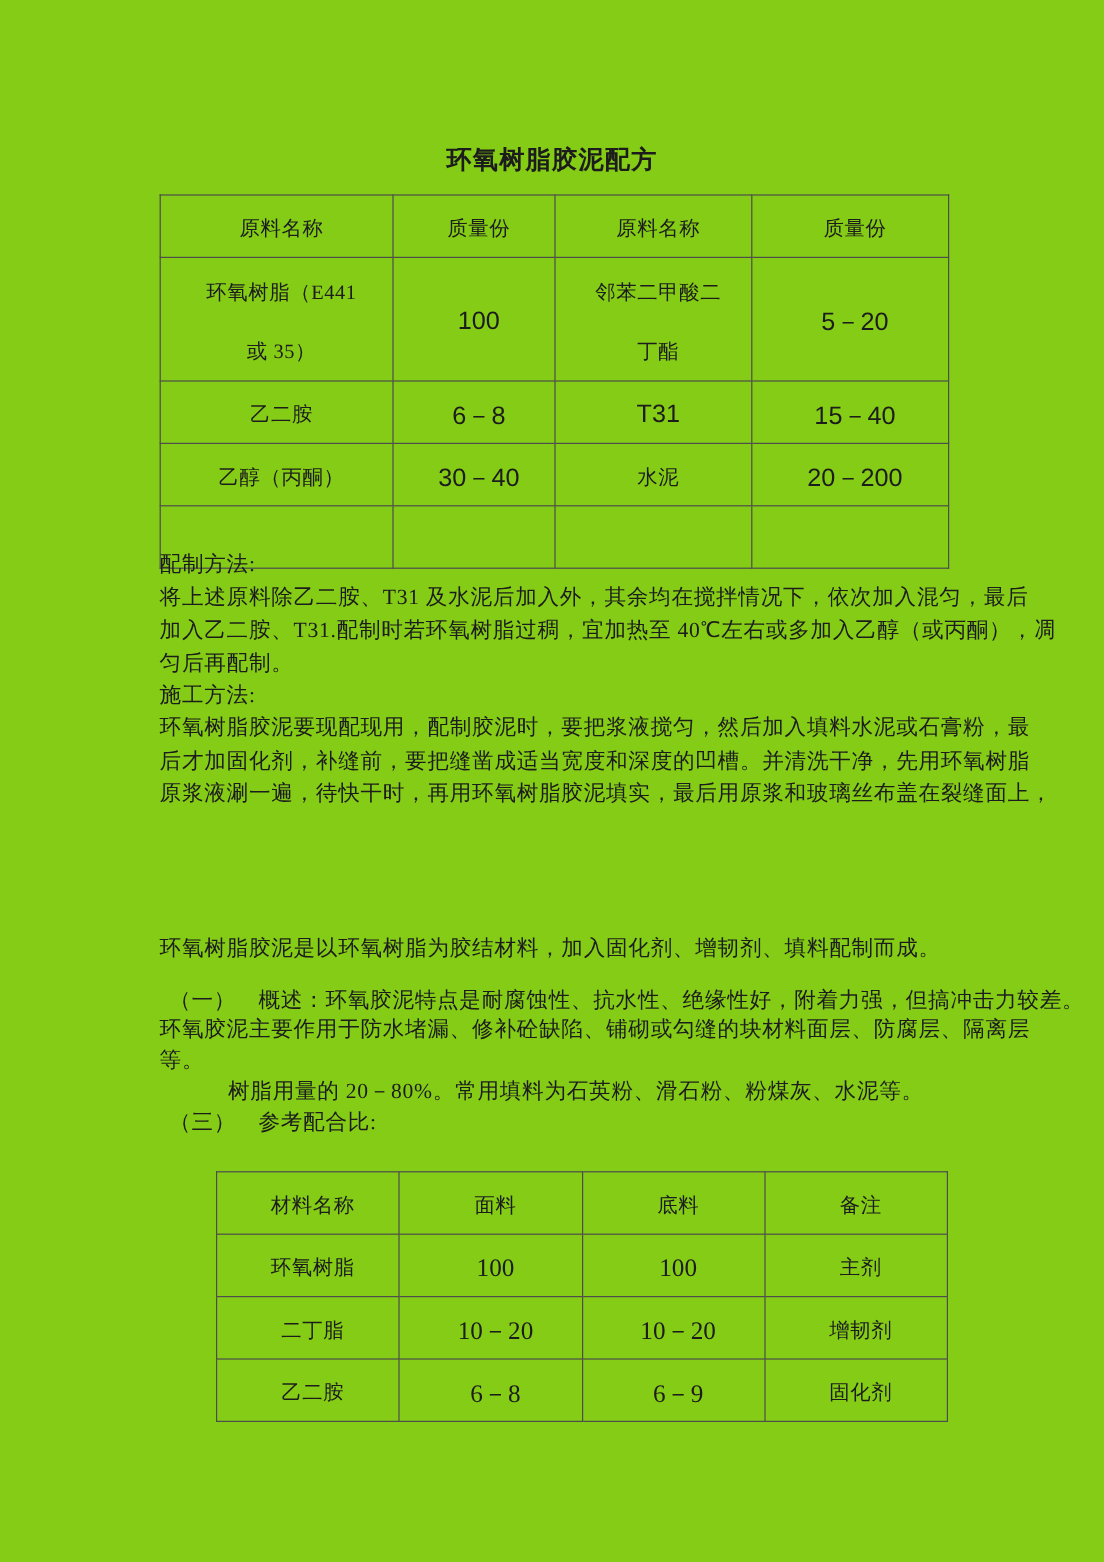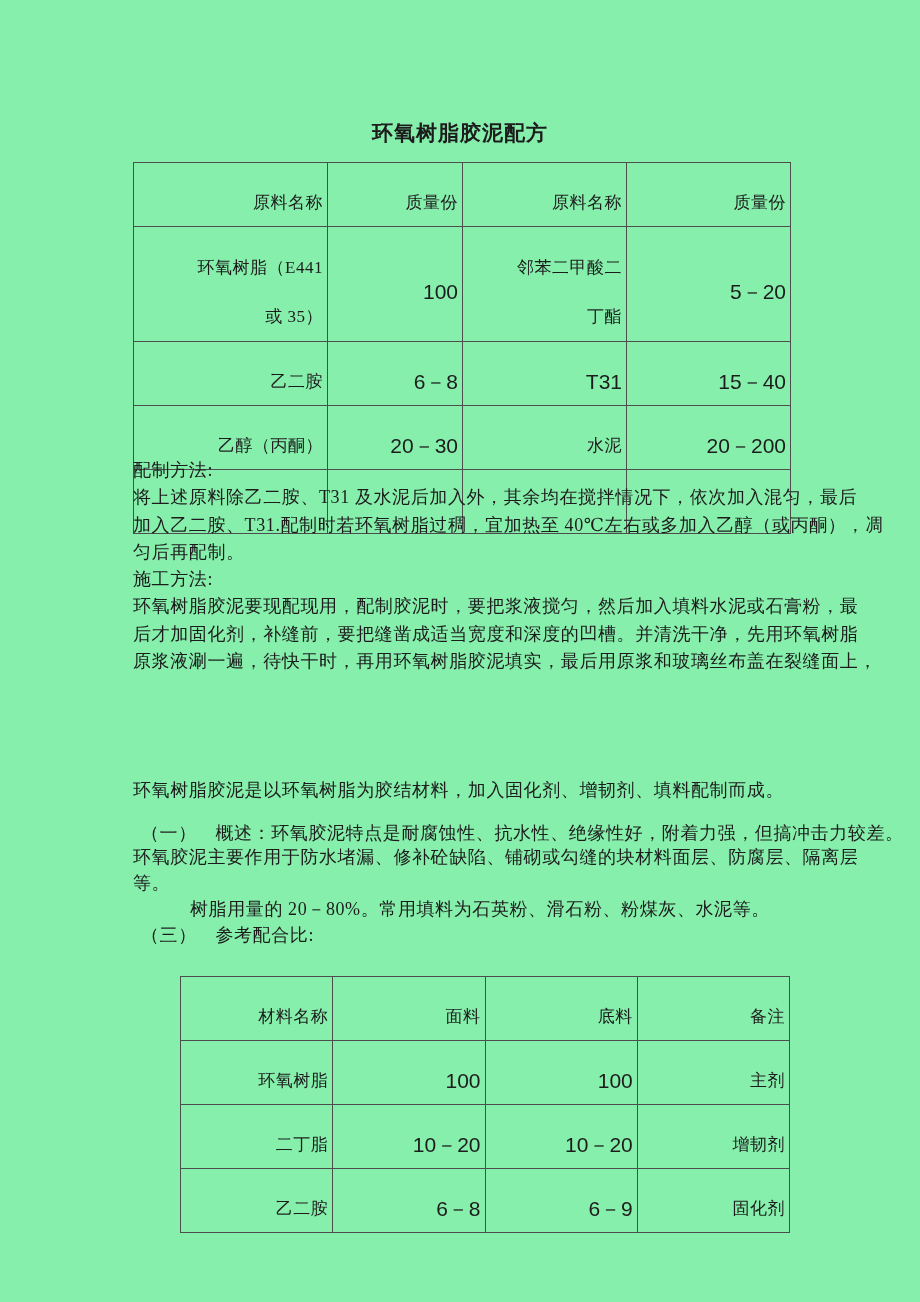--- a/index.html
+++ b/index.html
@@ -1,45 +1,45 @@
 <!DOCTYPE html>
 <html><head>
 <meta charset="utf-8">
 <style>
   html,body { margin:0; padding:0; background:#ffffff; }
   .page {
-    position:relative; width:920px; height:1302px; background:#86efac;
+    position:relative; width:920px; height:1302px; background:#84cc16;
     font-family:"Liberation Serif","DejaVu Serif",serif; color:#1c1c1c;
     overflow:hidden;
   }
   .title {
     position:absolute; left:0; top:119px; width:920px; margin:0;
     text-align:center; font-size:21px; font-weight:bold; letter-spacing:1px;
   }
   table { border-collapse:collapse; table-layout:fixed; position:absolute; }
   td {
-    border:1px solid #4d4d4d; font-weight:normal; text-align:right;
-    padding:16px 4px 0 12px; font-size:17px; vertical-align:middle;
+    border:1px solid #4d4d4d; font-weight:normal; text-align:center;
+    padding:4px 4px 0 12px; font-size:17px; vertical-align:middle;
     overflow:hidden; letter-spacing:0.5px;
   }
   .t1 { left:133px; top:162px; width:657px; }
   .t1 col.c0{width:194px}.t1 col.c1{width:135px}.t1 col.c2{width:164px}.t1 col.c3{width:164px}
   .t1 tr td { height:47px; }
   .t1 tr.tall td { height:97px; }
   .t2 { left:180px; top:976px; width:610px; }
   .t2 col{width:152px}
-  .t2 tr td { height:47px; }
+  .t2 tr td { height:47px;font-family:Liberation Serif, serif; }
   .ml { white-space:pre-line; line-height:49px; }
   .num { font-family:"Liberation Sans","DejaVu Sans",sans-serif; font-size:21px; letter-spacing:0; }
   .tb { position:absolute; left:133px; width:657px; font-size:18px; letter-spacing:0.6px; }
   .tb .line { line-height:27.3px; white-space:nowrap; }
   #b1 { top:457px; }
   #b2 { top:761px; } #b2 .line { line-height:28px;margin-top:15px; }
   #b3 { top:844px; } #b3 .line { line-height:26px; }
-  .j { white-space:normal; text-align:justify; text-align-last:justify; }
+  .j { white-space:normal; text-align:justify; text-align-last:justify;font-family:Liberation Serif, serif; }
   .i1 { padding-left:8px; }
   .i2 { padding-left:57px; }
 </style>
 </head>
 <body>
 
 <div class="page">
 
   <h1 class="title">环氧树脂胶泥配方</h1>
 
@@ -66,21 +66,21 @@
       <td class="num">5－20</td>
     </tr>
     <tr>
       <td>乙二胺</td>
       <td class="num">6－8</td>
       <td class="num">T31</td>
       <td class="num">15－40</td>
     </tr>
     <tr>
       <td>乙醇（丙酮）</td>
-      <td class="num">20－30</td>
+      <td class="num">30－40</td>
       <td>水泥</td>
       <td class="num">20－200</td>
     </tr>
     <tr>
       <td></td>
       <td></td>
       <td></td>
       <td></td>
     </tr>
   </tbody>

